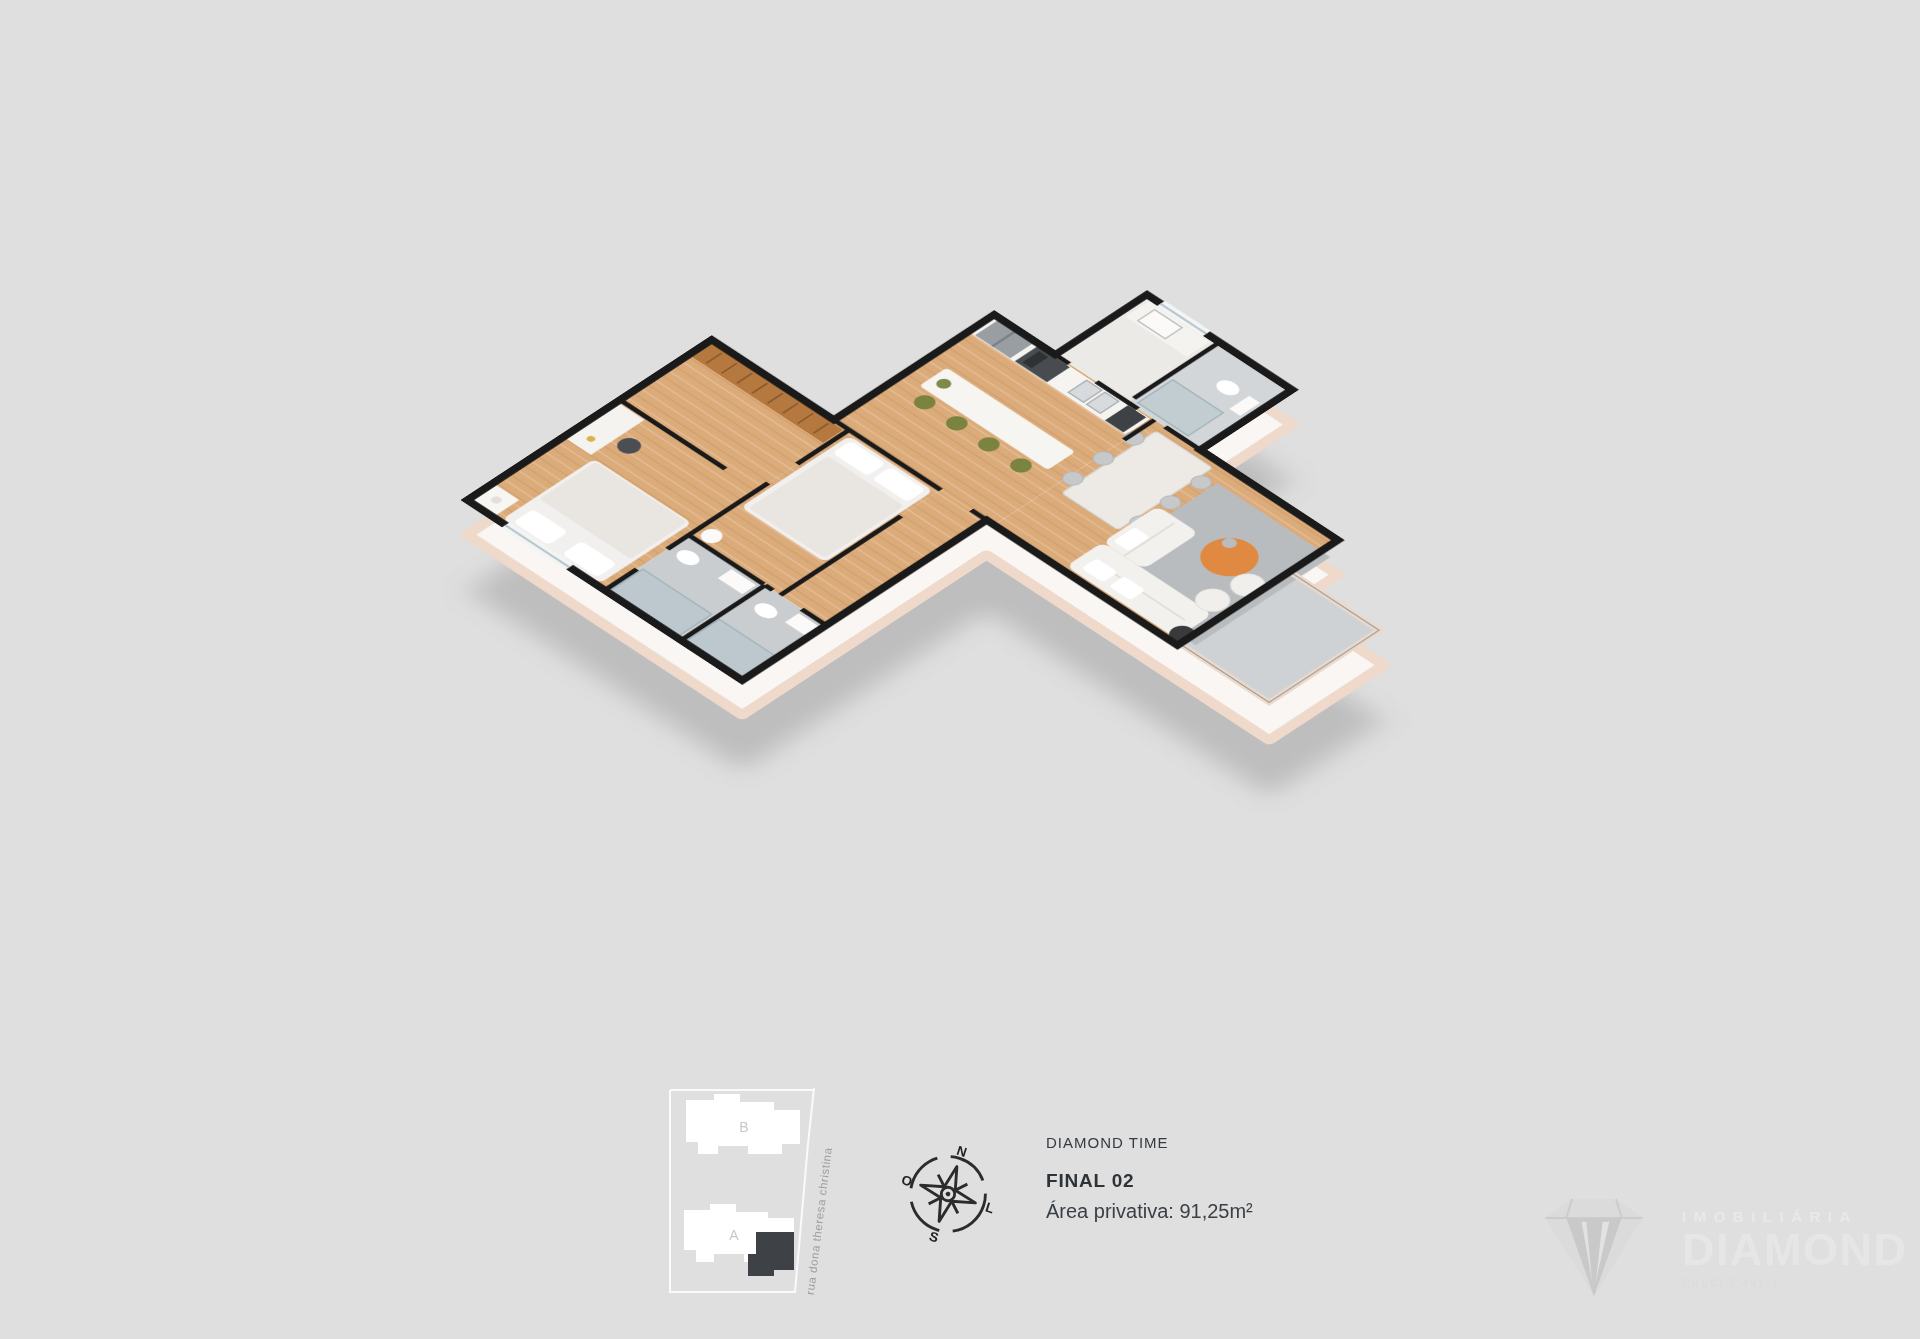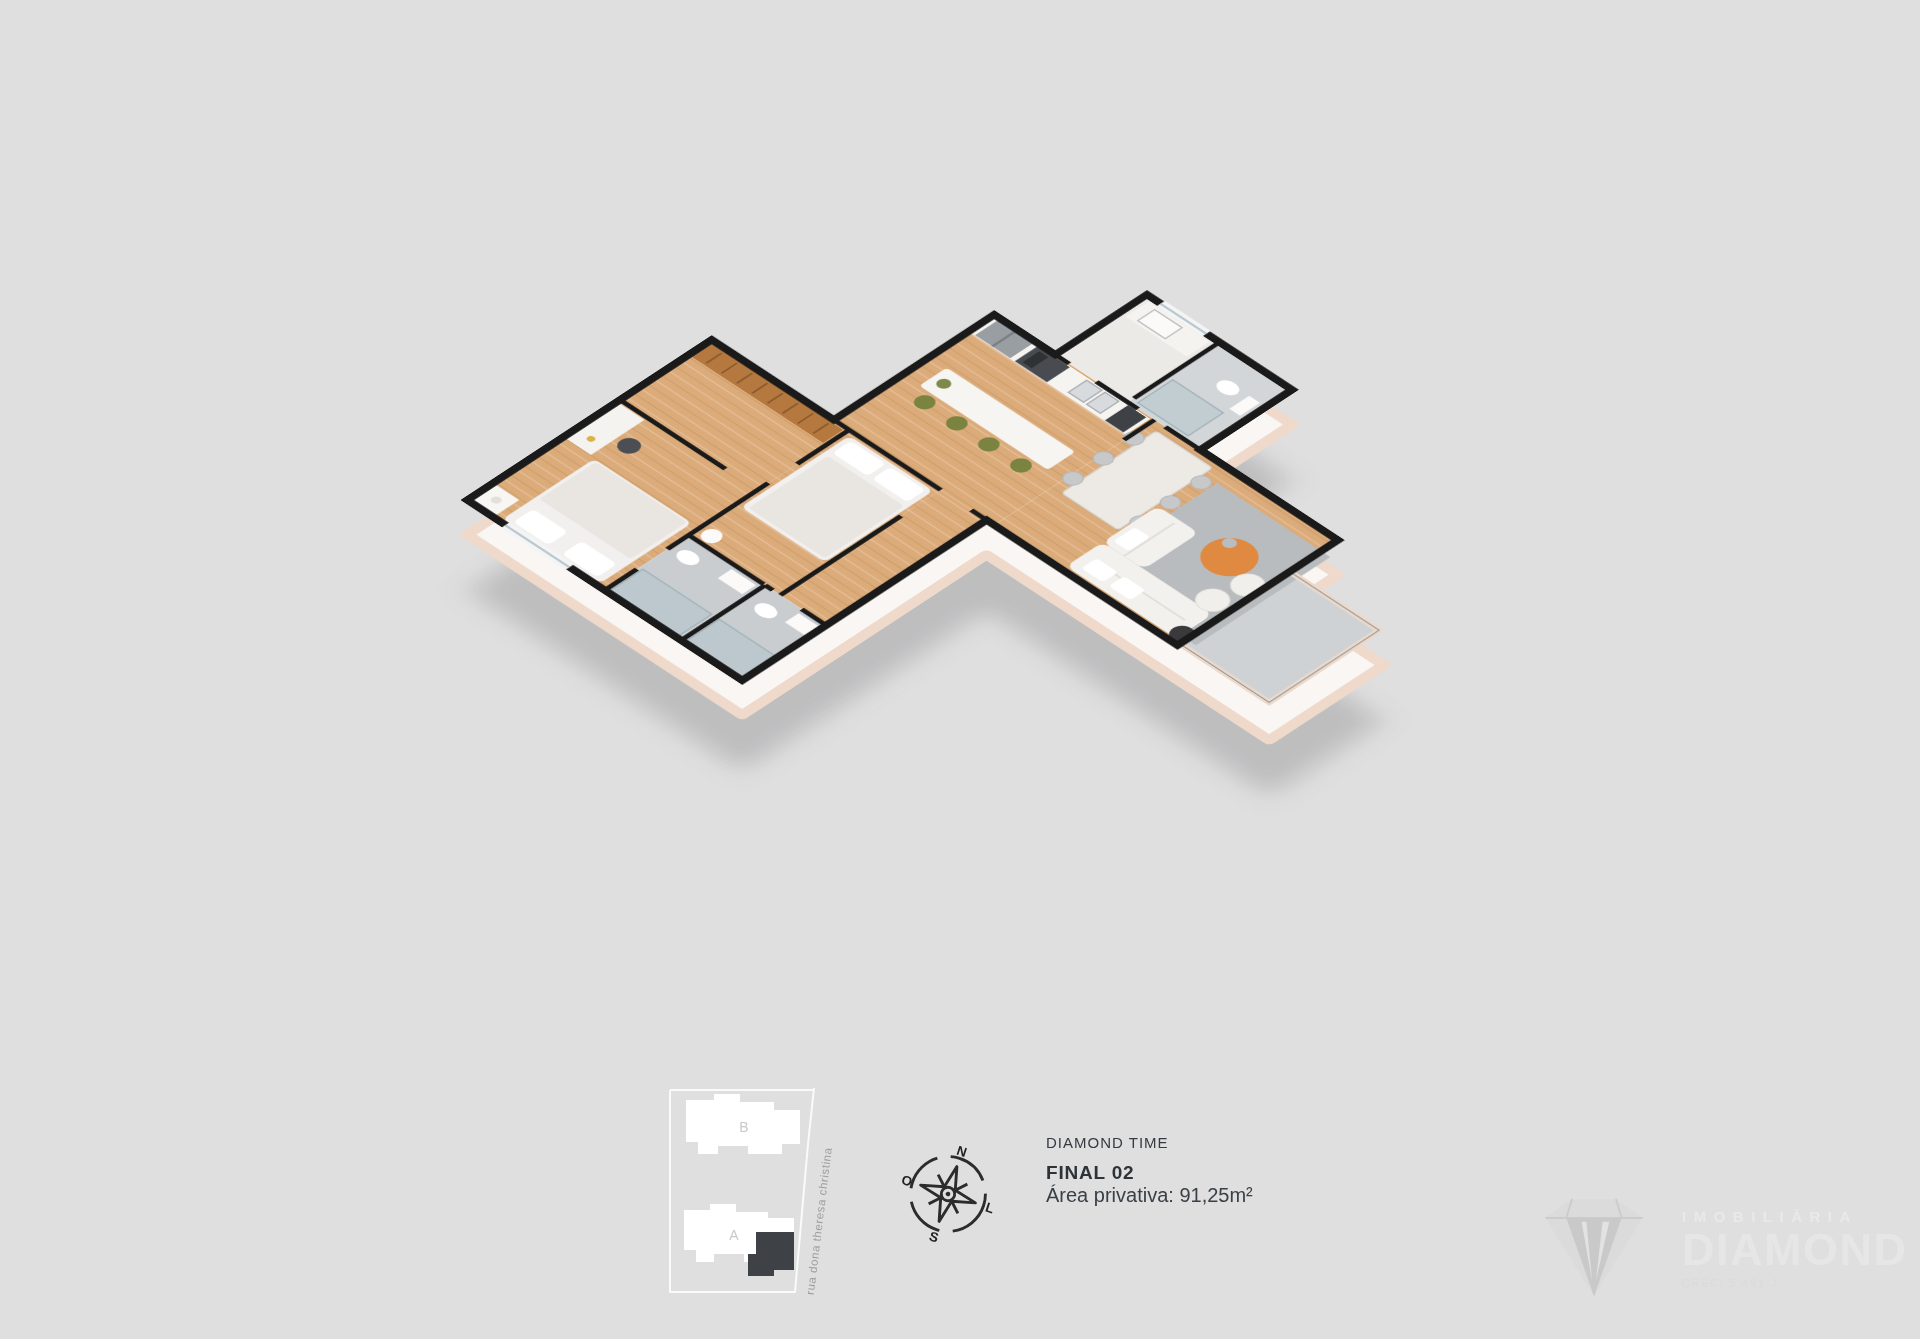--- a/index.html
+++ b/index.html
@@ -24,22 +24,22 @@
   
   .siteplan{position:absolute;left:662px;top:1084px;}
   .street-label{
     position:absolute;left:816px;top:1096px;height:200px;width:20px;
     writing-mode:vertical-rl;transform:rotate(187deg);
     font-size:11.5px;color:#9e9e9e;letter-spacing:.6px;white-space:nowrap;
   }
   .compass{position:absolute;left:900px;top:1146px;}
 
   .unit-info{position:absolute;left:1046px;top:1134px;color:#353b41;}
-  .unit-info .project{font-size:15px;letter-spacing:1px;font-weight:500;margin-bottom:11px;}
-  .unit-info .unit{font-size:19px;font-weight:800;letter-spacing:.8px;color:#2e3338;}
+  .unit-info .project{font-size:15px;letter-spacing:1px;font-weight:500;margin-bottom:19px;}
+  .unit-info .unit{font-size:19px;font-weight:800;letter-spacing:.8px;margin-bottom:8px;color:#2e3338;}
   .unit-info .area{font-size:20px;color:#3a4046;}
 
   
   .watermark{position:absolute;left:1532px;top:1192px;display:flex;align-items:center;gap:26px;}
   .wm-text{display:flex;flex-direction:column;}
   .wm-top{font-size:15px;font-weight:600;letter-spacing:7.5px;color:#e9e9e9;margin-bottom:2px;}
   .wm-main{font-size:45px;font-weight:800;letter-spacing:1.5px;color:#e6e6e6;line-height:1.0;}
   .wm-sub{font-size:10.5px;letter-spacing:2px;color:#dadada;margin-top:5px;}
 </style>
 </head>

